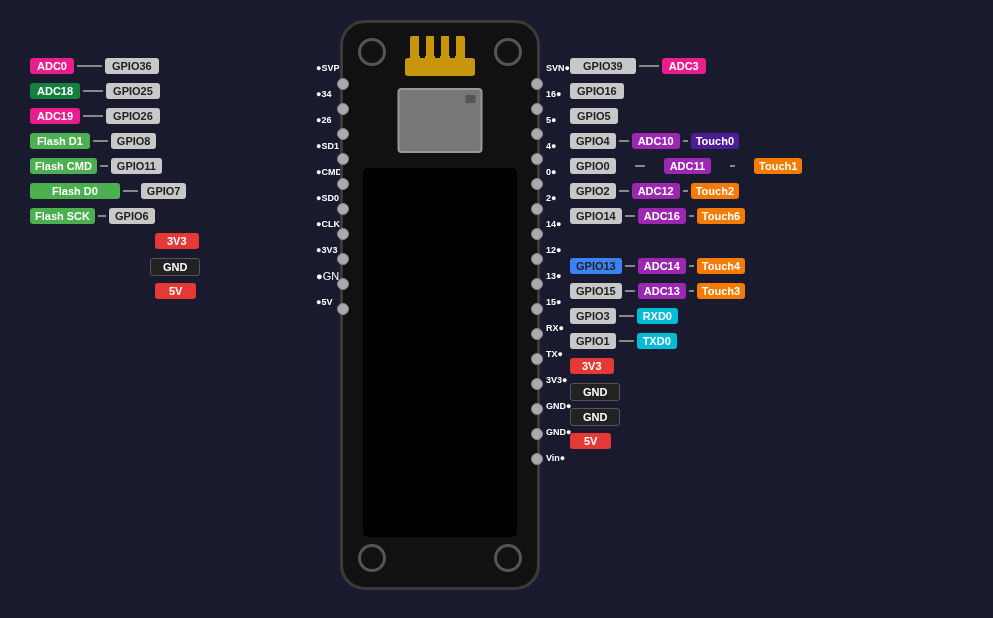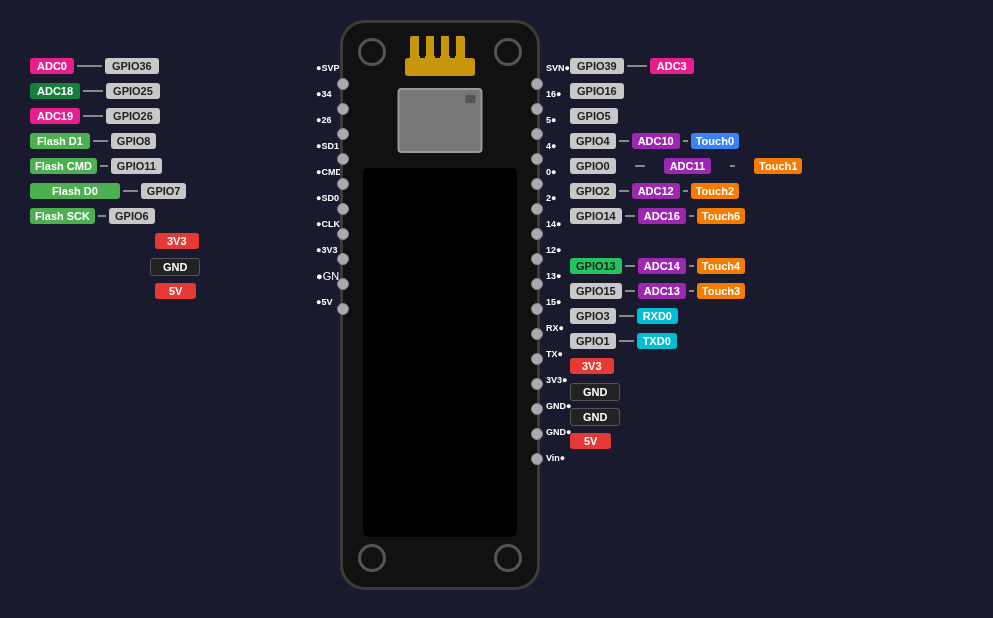--- a/index.html
+++ b/index.html
@@ -166,39 +166,39 @@
     <div style="color:white; font-size:9px; font-weight:bold; height:25px; display:flex; align-items:center;">15●</div>
     <div style="color:white; font-size:9px; font-weight:bold; height:25px; display:flex; align-items:center;">RX●</div>
     <div style="color:white; font-size:9px; font-weight:bold; height:25px; display:flex; align-items:center;">TX●</div>
     <div style="color:white; font-size:9px; font-weight:bold; height:25px; display:flex; align-items:center;">3V3●</div>
     <div style="color:white; font-size:9px; font-weight:bold; height:25px; display:flex; align-items:center;">GND●</div>
     <div style="color:white; font-size:9px; font-weight:bold; height:25px; display:flex; align-items:center;">GND●</div>
     <div style="color:white; font-size:9px; font-weight:bold; height:25px; display:flex; align-items:center;">Vin●</div>
   </div>
 
   <div style="position:absolute; left:570px; top:58px; display:flex; align-items:center; gap:3px;">
-    <span style="background:#c8c8c8; color:#222; padding:2px 7px; border-radius:3px; font-size:11px; font-weight:bold;">GPIO39</span>
+    <span style="background:#c8c8c8; color:#222; padding:2px 13px; border-radius:3px; font-size:11px; font-weight:bold;">GPIO39</span>
     <div style="width:20px; height:2px; background:#888;"></div>
     <span style="background:#e91e8c; color:white; padding:2px 7px; border-radius:3px; font-size:11px; font-weight:bold;">ADC3</span>
   </div>
 
   <div style="position:absolute; left:570px; top:83px; display:flex; align-items:center; gap:3px;">
     <span style="background:#c8c8c8; color:#222; padding:2px 7px; border-radius:3px; font-size:11px; font-weight:bold;">GPIO16</span>
   </div>
 
   <div style="position:absolute; left:570px; top:108px; display:flex; align-items:center; gap:3px;">
     <span style="background:#c8c8c8; color:#222; padding:2px 7px; border-radius:3px; font-size:11px; font-weight:bold;">GPIO5</span>
   </div>
 
   <div style="position:absolute; left:570px; top:133px; display:flex; align-items:center; gap:3px;">
     <span style="background:#c8c8c8; color:#222; padding:2px 6px; border-radius:3px; font-size:11px; font-weight:bold;">GPIO4</span>
     <div style="width:10px; height:2px; background:#888;"></div>
     <span style="background:#9c27b0; color:white; padding:2px 6px; border-radius:3px; font-size:11px; font-weight:bold;">ADC10</span>
     <div style="width:5px; height:2px; background:#888;"></div>
-    <span style="background:#3b82f6; color:white; padding:2px 5px; border-radius:3px; font-size:11px; font-weight:bold;">Touch0</span>
+    <span style="background:#4c1d95; color:white; padding:2px 5px; border-radius:3px; font-size:11px; font-weight:bold;">Touch0</span>
   </div>
 
   <div style="position:absolute; left:570px; top:158px; display:flex; align-items:center; gap:19px;">
     <span style="background:#c8c8c8; color:#222; padding:2px 6px; border-radius:3px; font-size:11px; font-weight:bold;">GPIO0</span>
     <div style="width:10px; height:2px; background:#888;"></div>
     <span style="background:#9c27b0; color:white; padding:2px 6px; border-radius:3px; font-size:11px; font-weight:bold;">ADC11</span>
     <div style="width:5px; height:2px; background:#888;"></div>
     <span style="background:#f57c00; color:white; padding:2px 5px; border-radius:3px; font-size:11px; font-weight:bold;">Touch1</span>
   </div>
 
@@ -213,21 +213,21 @@
   <div style="position:absolute; left:570px; top:208px; display:flex; align-items:center; gap:3px;">
     <span style="background:#c8c8c8; color:#222; padding:2px 6px; border-radius:3px; font-size:11px; font-weight:bold;">GPIO14</span>
     <div style="width:10px; height:2px; background:#888;"></div>
     <span style="background:#9c27b0; color:white; padding:2px 6px; border-radius:3px; font-size:11px; font-weight:bold;">ADC16</span>
     <div style="width:5px; height:2px; background:#888;"></div>
     <span style="background:#f57c00; color:white; padding:2px 5px; border-radius:3px; font-size:11px; font-weight:bold;">Touch6</span>
   </div>
 
 
   <div style="position:absolute; left:570px; top:258px; display:flex; align-items:center; gap:3px;">
-    <span style="background:#22c55e; color:#222; padding:2px 6px; border-radius:3px; font-size:11px; font-weight:bold;">GPIO13</span>
+    <span style="background:#3b82f6; color:#222; padding:2px 6px; border-radius:3px; font-size:11px; font-weight:bold;">GPIO13</span>
     <div style="width:10px; height:2px; background:#888;"></div>
     <span style="background:#9c27b0; color:white; padding:2px 6px; border-radius:3px; font-size:11px; font-weight:bold;">ADC14</span>
     <div style="width:5px; height:2px; background:#888;"></div>
     <span style="background:#f57c00; color:white; padding:2px 5px; border-radius:3px; font-size:11px; font-weight:bold;">Touch4</span>
   </div>
 
   <div style="position:absolute; left:570px; top:283px; display:flex; align-items:center; gap:3px;">
     <span style="background:#c8c8c8; color:#222; padding:2px 6px; border-radius:3px; font-size:11px; font-weight:bold;">GPIO15</span>
     <div style="width:10px; height:2px; background:#888;"></div>
     <span style="background:#9c27b0; color:white; padding:2px 6px; border-radius:3px; font-size:11px; font-weight:bold;">ADC13</span>

